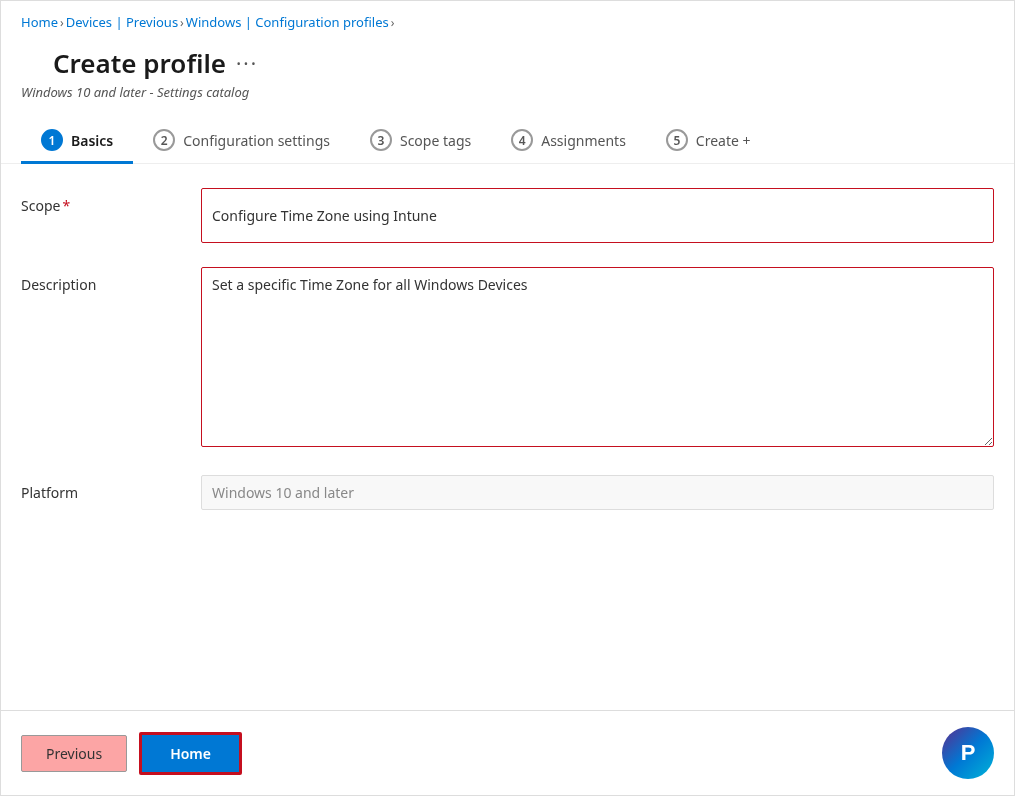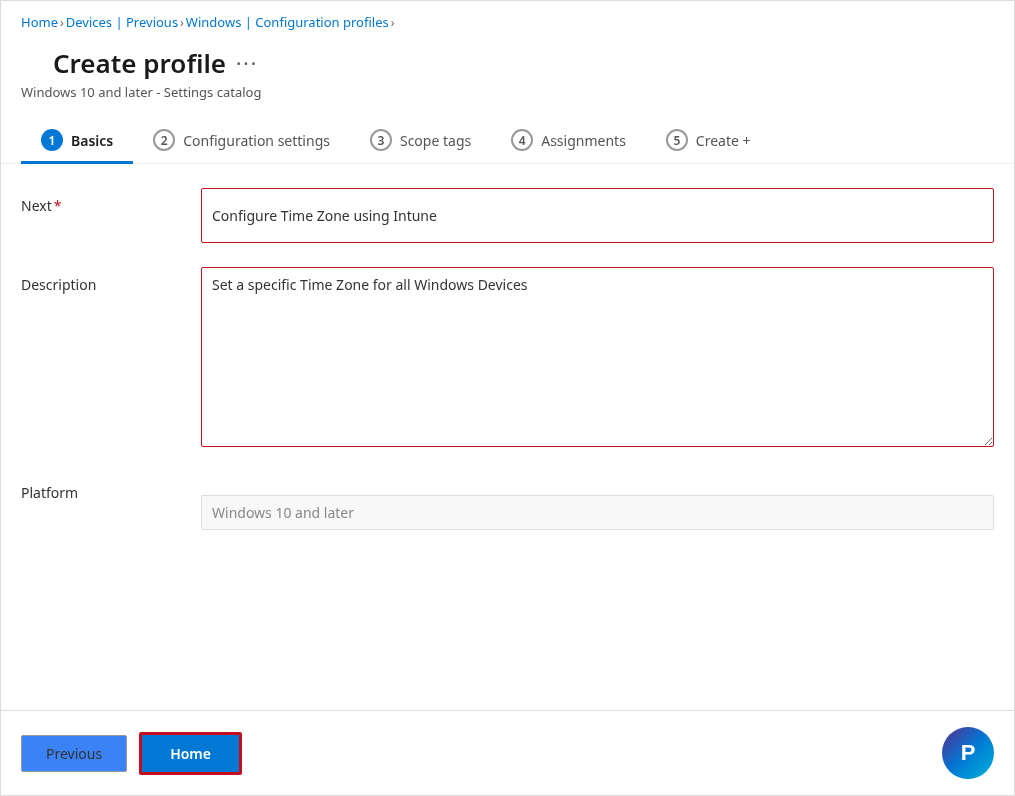--- a/index.html
+++ b/index.html
@@ -54,20 +54,21 @@
     .page-more {
       font-size: 20px;
       color: #555;
       cursor: pointer;
       letter-spacing: 2px;
     }
     .page-subtitle {
       font-size: 13px;
       color: #555;
       margin-top: 2px;
+      font-style: italic;
     }
     
     .tabs-bar {
       display: flex;
       align-items: center;
       padding: 0 20px;
       border-bottom: 1px solid #eee;
       margin-bottom: 0;
       gap: 0;
     }
@@ -161,41 +162,40 @@
     .platform-input {
       width: 100%;
       border: 1px solid #ddd;
       border-radius: 2px;
       padding: 7px 10px;
       font-size: 14px;
       font-family: inherit;
       color: #888;
       background: #f8f8f8;
       outline: none;
-      margin-top: 20px;
     }
     
     .footer {
       border-top: 1px solid #ddd;
       padding: 16px 20px;
       display: flex;
       align-items: center;
       justify-content: space-between;
       background: #fff;
     }
     .footer-left {
       display: flex;
       align-items: center;
       gap: 12px;
     }
     .btn-previous {
       padding: 8px 24px;
       border: 1px solid #999;
       border-radius: 2px;
-      background: #3b82f6;
+      background: #fca5a5;
       color: #333;
       font-size: 14px;
       cursor: pointer;
       font-family: inherit;
     }
     .btn-next {
       padding: 9px 28px;
       border: 3px solid #c50f1f;
       border-radius: 2px;
       background: #0078d4;
@@ -266,21 +266,21 @@
     <div class="tab">
       <div class="tab-circle">5</div>
       <span>Create +</span>
     </div>
   </div>
 
   <div class="form-content">
 
     <div class="form-row">
       <div class="form-label">
-        <span>Next</span><span class="required-star">*</span>
+        <span>Scope</span><span class="required-star">*</span>
       </div>
       <div class="form-input-area">
         <input type="text" class="text-input" value="Configure Time Zone using Intune" style="">
       </div>
     </div>
 
     <div class="form-row">
       <div class="form-label">Description</div>
       <div class="form-input-area">
         <textarea class="textarea-input" style="">Set a specific Time Zone for all Windows Devices</textarea>

